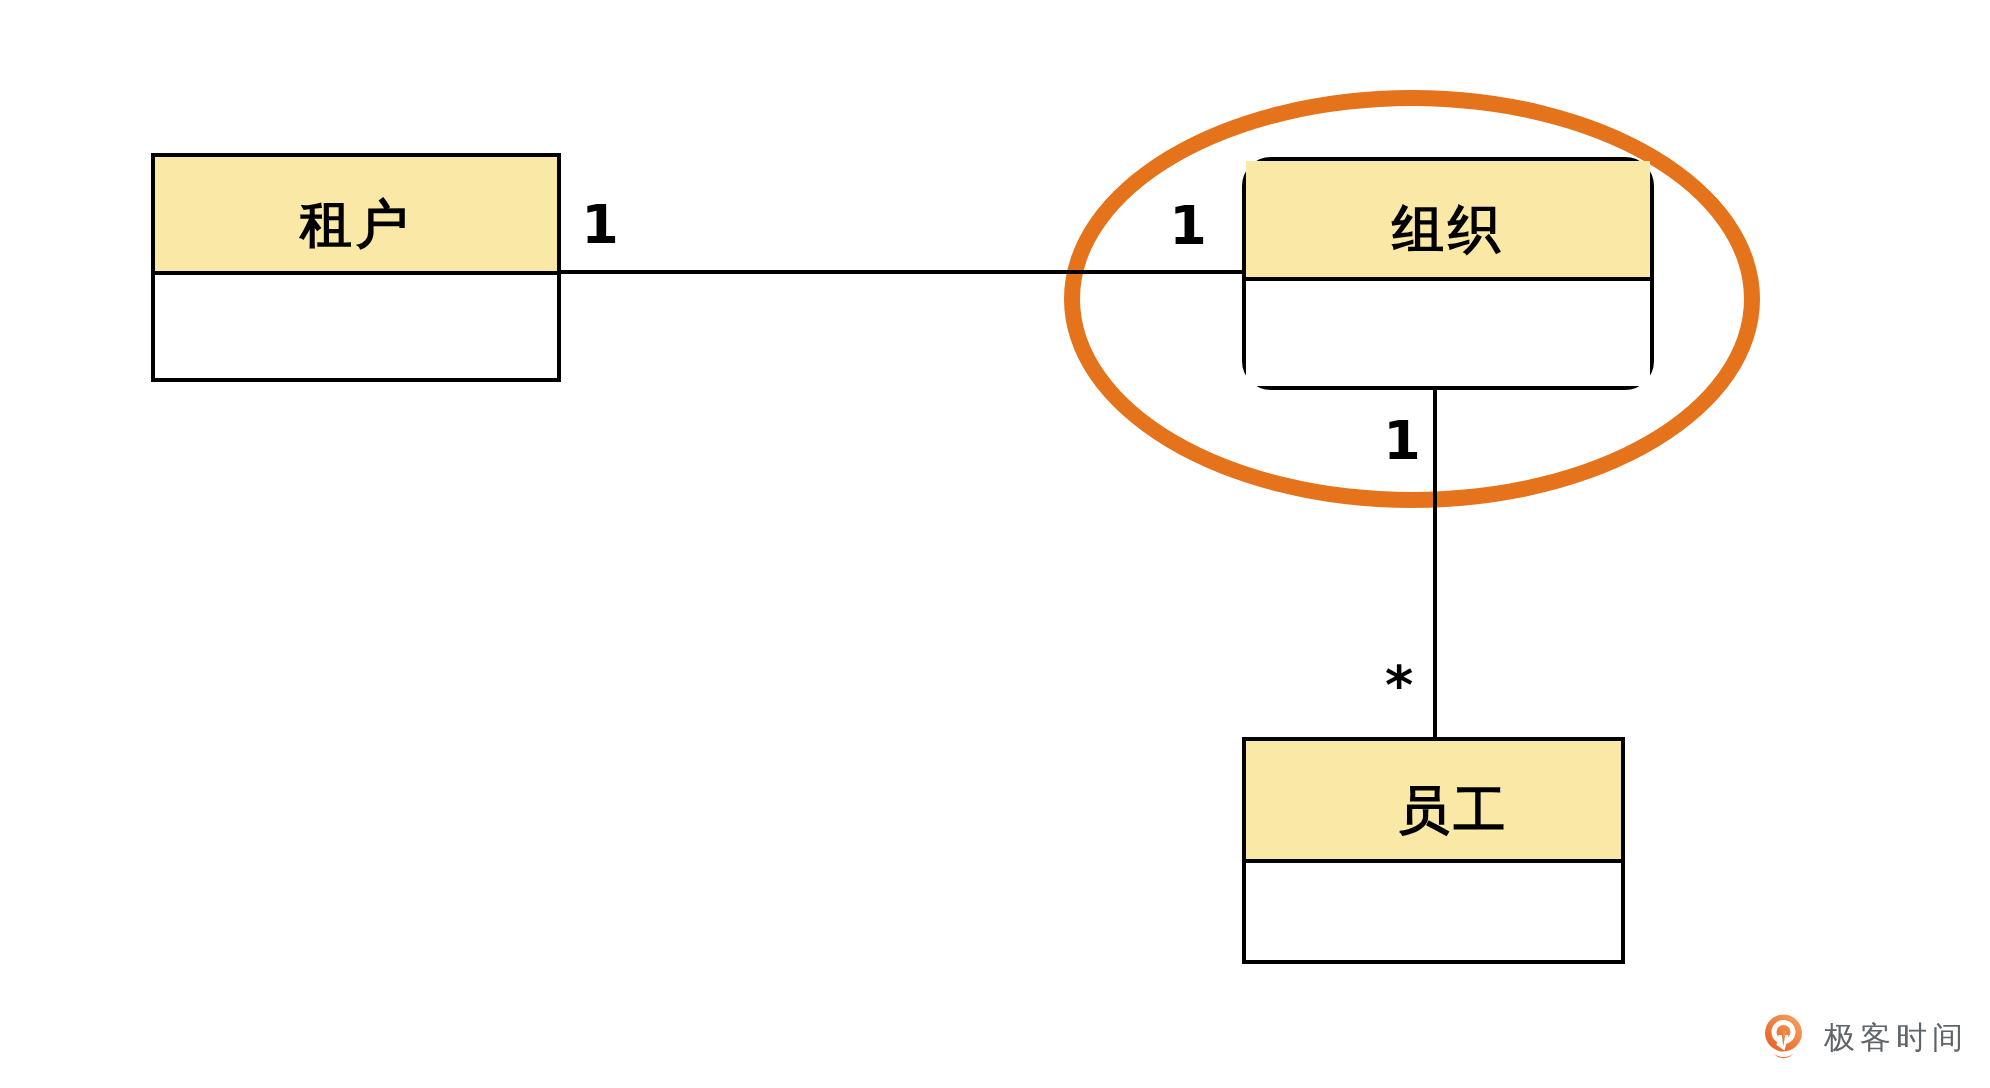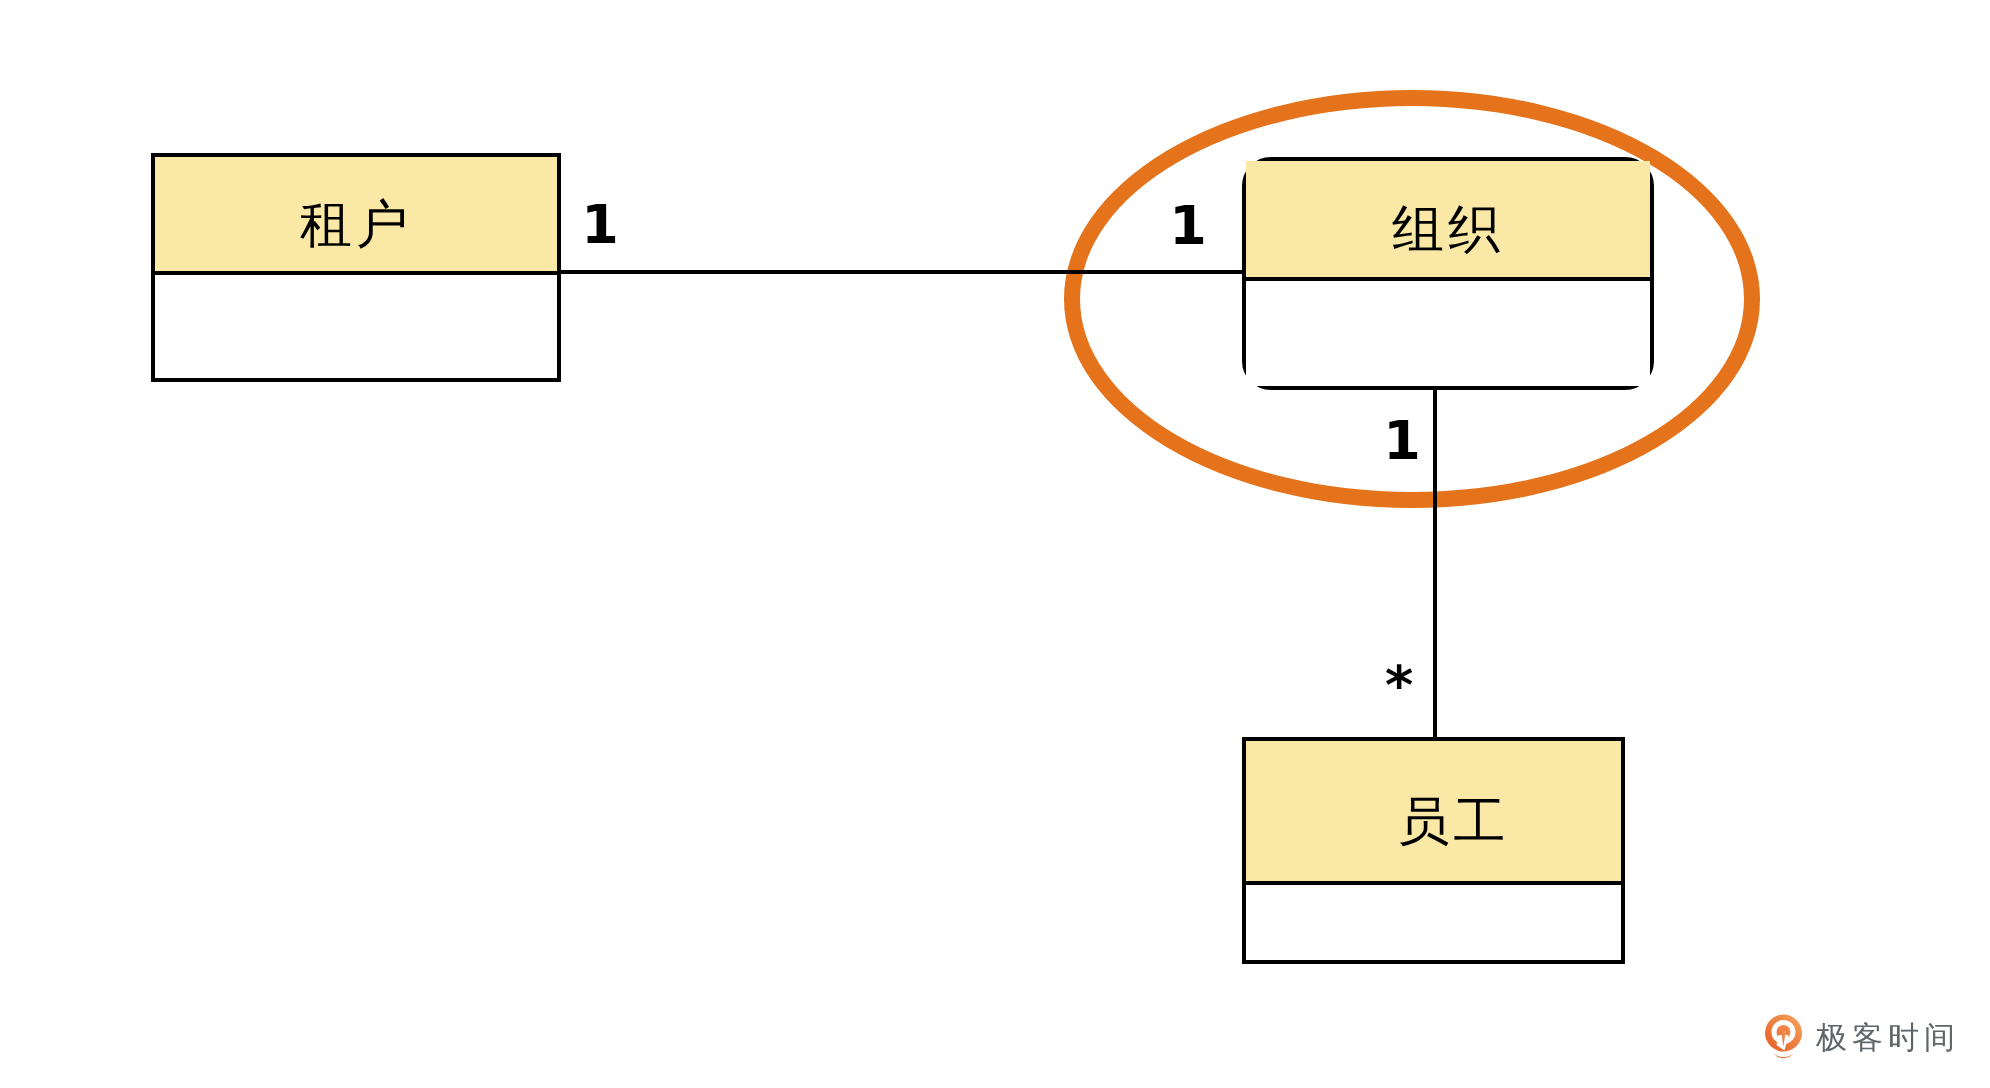--- a/index.html
+++ b/index.html
@@ -29,21 +29,21 @@
   }
   .entity-header {
     background: var(--header-fill);
     border-bottom: 4px solid var(--box-border);
     display: flex;
     align-items: center;
     justify-content: center;
   }
   .entity-title {
     font-size: 52px;
-    font-weight: 400;
+    font-weight: 700;
     color: #000000;
     letter-spacing: 4px;
     line-height: 1;
     margin-top: 20px;
   }
   .entity-body { flex: 1; background: #ffffff; }
 
   
   .connector { position: absolute; background: var(--line-color); }
 
@@ -67,21 +67,21 @@
     border-radius: 50%;
     background: transparent;
   }
 
   
   .logo {
     position: absolute;
     left: 1763px; top: 1014px;
     display: flex;
     align-items: center;
-    gap: 12px;
+    gap: 20px;
   }
   .logo-text {
     font-size: 31px;
     font-weight: 500;
     color: var(--logo-text-color);
     letter-spacing: 5px;
     line-height: 1;
     white-space: nowrap;
   }
 </style>
@@ -104,21 +104,21 @@
   </div>
 
   <div class="entity" style="left:1242px; top:157px; width:412px; height:233px;border-radius:29px;">
     <div class="entity-header" style="height:120px;">
       <span class="entity-title">组织</span>
     </div>
     <div class="entity-body"></div>
   </div>
 
   <div class="entity" style="left:1242px; top:737px; width:383px; height:227px;">
-    <div class="entity-header" style="height:144px;padding-left:40px;">
+    <div class="entity-header" style="height:122px;padding-left:40px;">
       <span class="entity-title">员工</span>
     </div>
     <div class="entity-body"></div>
   </div>
 
   <div class="mult" style="left:560px; top:198px;">1</div>
 
   <div class="mult" style="left:1148px; top:199px;">1</div>
 
   <div class="mult" style="left:1362px; top:414px;">1</div>

